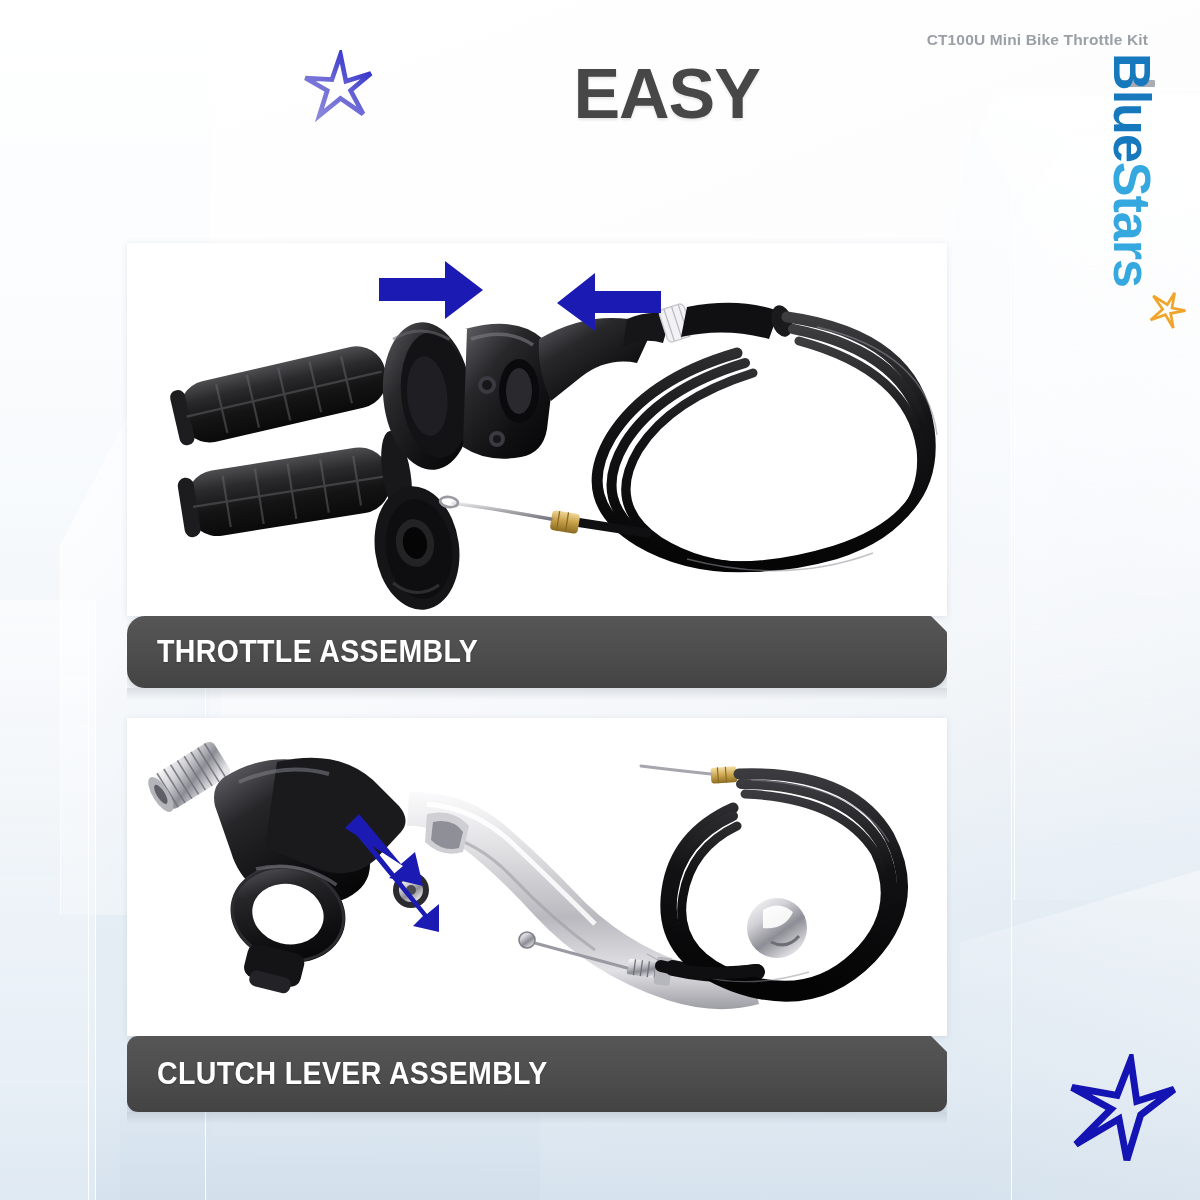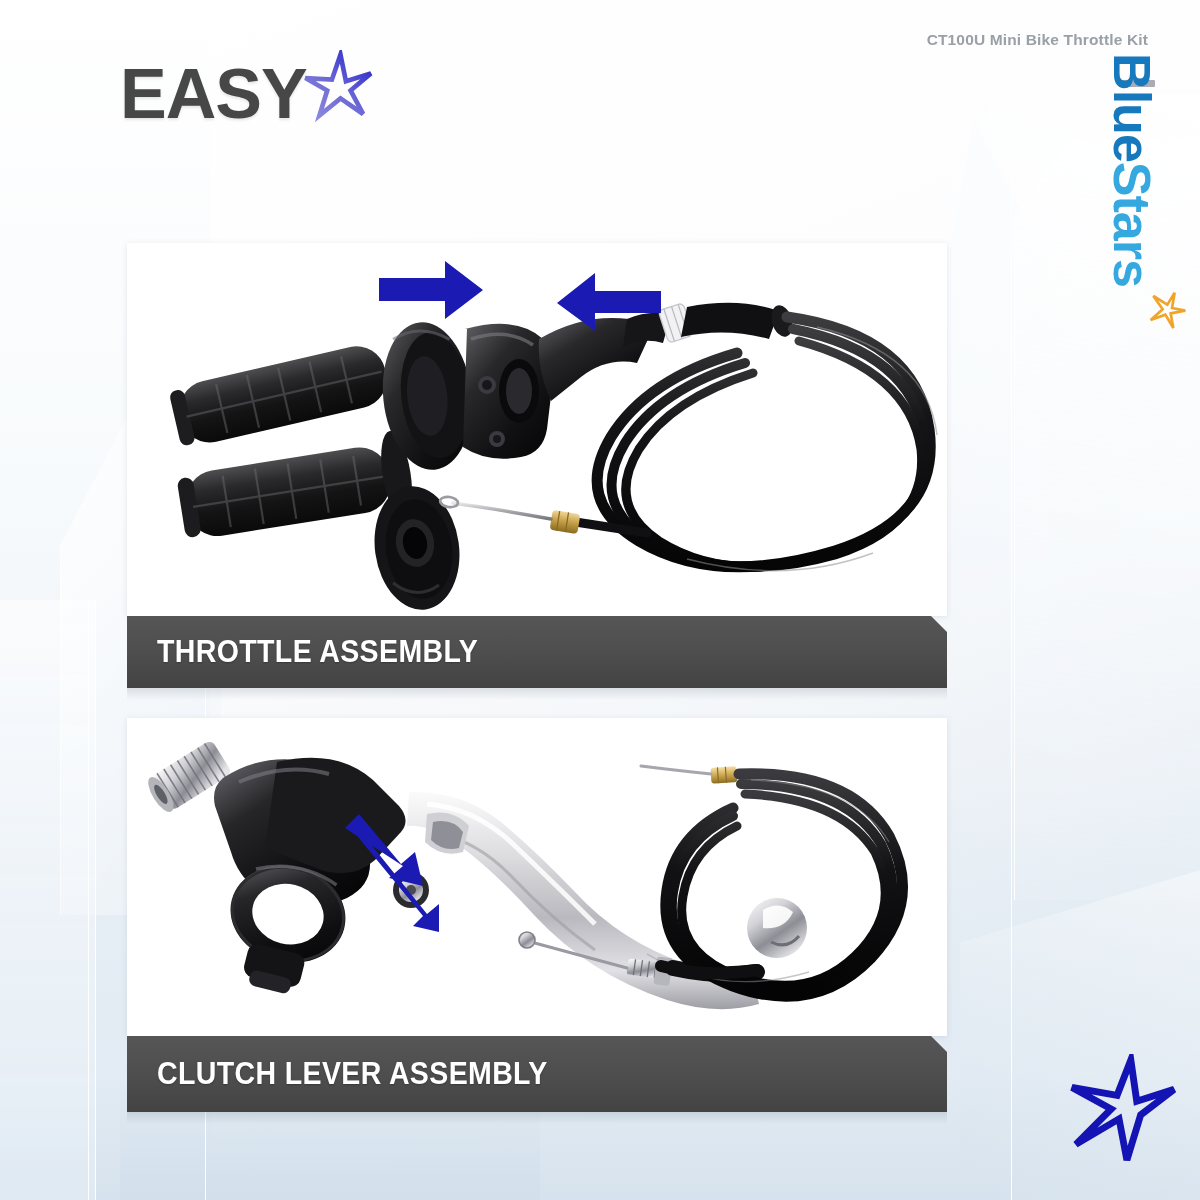--- a/index.html
+++ b/index.html
@@ -59,21 +59,21 @@
     font-size:15.5px;font-weight:700;color:#9aa0a6;letter-spacing:.15px;
     white-space:nowrap;
   }
   .sku-dash{
     position:absolute;right:45px;top:80px;width:36px;height:7px;
     background:#a9adb3;border-radius:1px;
   }
 
   
   .headline{
-    position:absolute;left:120px;top:62px;width:640px;
+    position:absolute;left:120px;top:62px;width:640px;text-align:right;
   }
   .headline .ln{
     display:block;
     font-family:"Liberation Sans","DejaVu Sans",sans-serif;
     font-weight:700;font-size:70px;line-height:.94;
     color:#474747;letter-spacing:-1px;
     text-shadow:0 2px 3px rgba(0,0,0,.10);
   }
   .headline .ln2{font-size:70px;letter-spacing:-1.2px;}
   .title-star{
@@ -103,22 +103,22 @@
   .card-1{left:127px;top:243px;width:820px;height:373px;}
   .card-2{left:127px;top:718px;width:820px;height:318px;}
 
   .labelbar{
     position:absolute;left:127px;width:820px;height:72px;
     background:linear-gradient(180deg,#565656 0%,#4d4d4d 55%,#434343 100%);
     clip-path:polygon(0 0,calc(100% - 16px) 0,100% 16px,100% 100%,0 100%);
     box-shadow:0 3px 8px rgba(90,100,112,.28);
     display:flex;align-items:center;
   }
-  .labelbar-1{top:616px;}
-  .labelbar-2{top:1036px;height:76px;}
+  .labelbar-1{top:616px;border-radius:18px;}
+  .labelbar-2{top:1036px;height:76px;border-radius:11px;}
   .labeltext{
     color:#ffffff;font-weight:700;font-size:31px;letter-spacing:.4px;
     margin-left:30px;white-space:nowrap;
     transform:scaleX(.92);transform-origin:left center;
     text-shadow:0 1px 2px rgba(0,0,0,.25);
   }
   .bar-shadow{position:absolute;left:127px;width:820px;height:12px;
     background:linear-gradient(180deg,rgba(120,132,145,.22),rgba(120,132,145,0));}
   .bs1{top:688px;} .bs2{top:1112px;}
 

